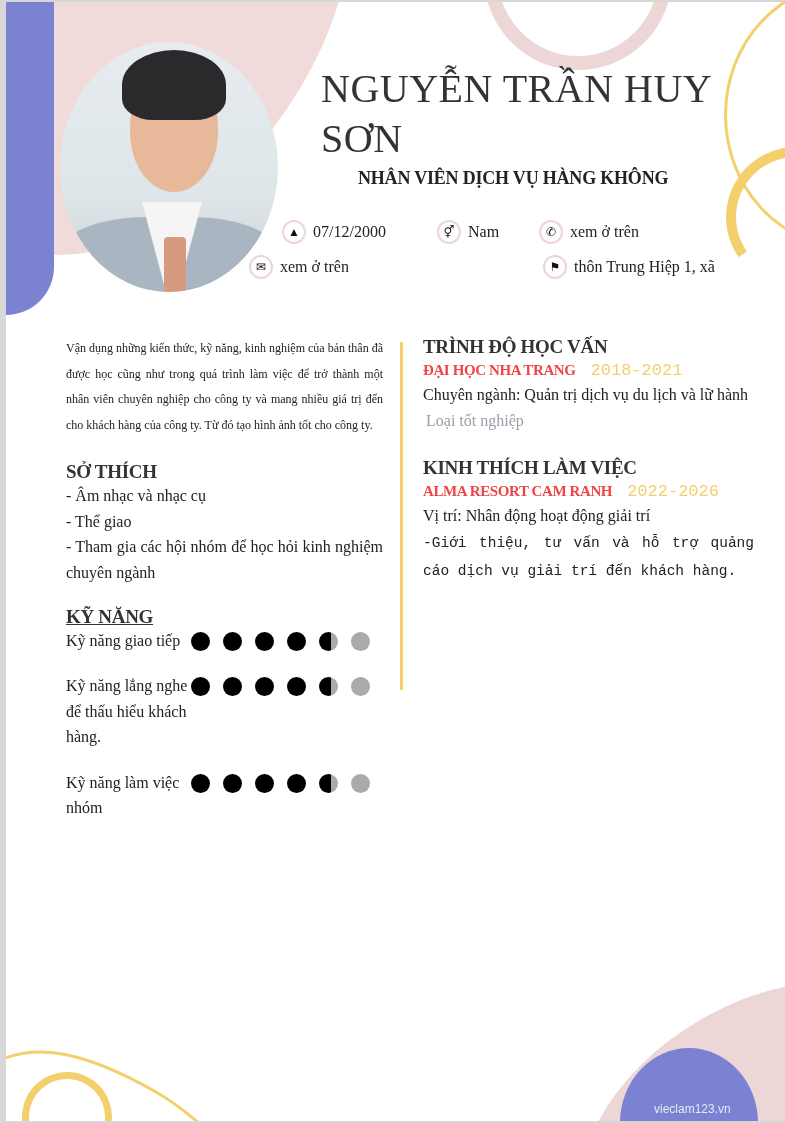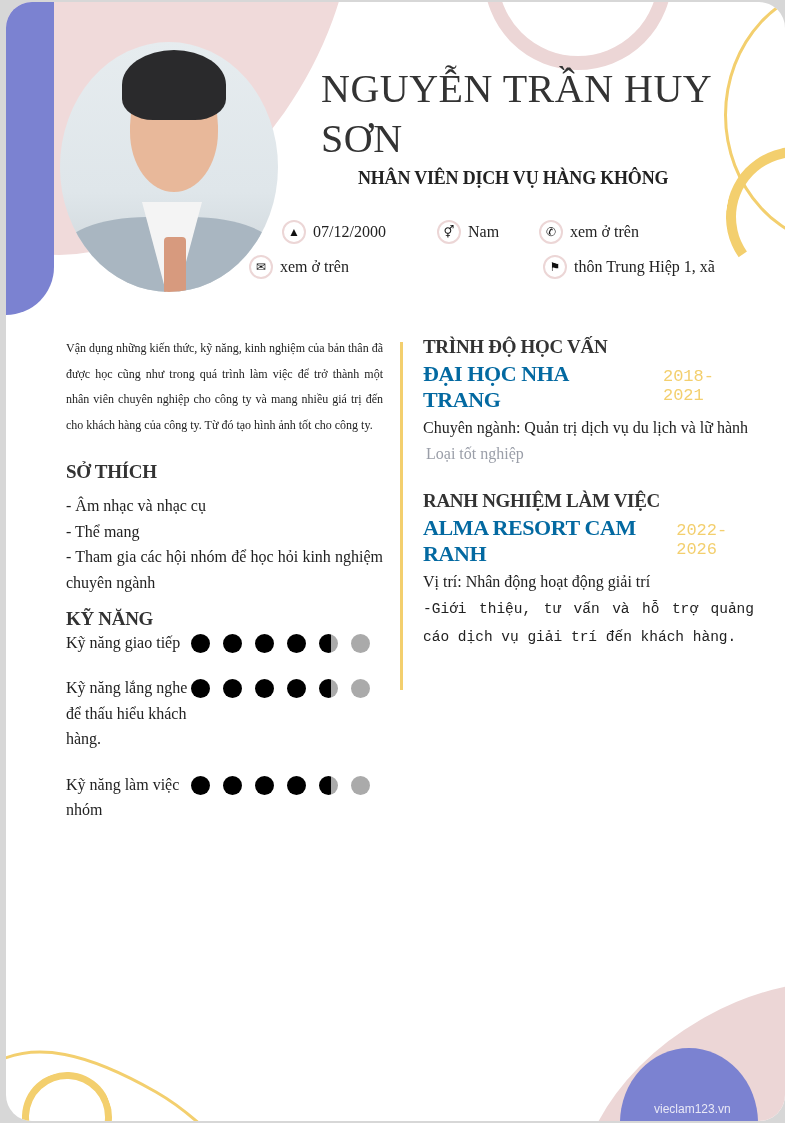--- a/index.html
+++ b/index.html
@@ -1,17 +1,17 @@
 <!DOCTYPE html>
 <html><head>
 <meta charset="utf-8">
 <style>
   html, body { margin:0; padding:0; }
   body { width:785px; height:1123px; background:#d7d7d7; position:relative; overflow:hidden; font-family:"Liberation Serif", serif; color:#111; }
-  .page { position:absolute; left:6px; top:2px; width:779px; height:1119px; background:#fff; overflow:hidden;border-radius:26px; }
+  .page { position:absolute; left:6px; top:2px; width:779px; height:1119px; background:#fff; overflow:hidden; }
   .sidebar-bar { position:absolute; left:0; top:0; width:48px; height:313px; background:#7b82d1; border-bottom-right-radius:48px; }
   .pink-blob { position:absolute; left:-40px; top:-260px; width:350px; height:540px; background:#f0dada; border-radius:50%; transform:rotate(35deg); }
   .pink-ring { position:absolute; left:478px; top:-120px; width:160px; height:160px; border:14px solid #ecd6d6; border-radius:50%; }
   .gold-ring-big { position:absolute; left:718px; top:-20px; width:240px; height:260px; border:3px solid #f3cf6e; border-radius:50%; }
   .gold-arc { position:absolute; left:720px; top:145px; width:120px; height:120px; border:10px solid #f3cf6e; border-radius:50%; border-right-color:transparent; border-bottom-color:transparent; transform:rotate(10deg); }
   .photo { position:absolute; left:54px; top:40px; width:218px; height:250px; border-radius:50%; overflow:hidden; background:linear-gradient(180deg,#e6ecef 0%,#dfe6ea 60%,#c9d1d6 100%); }
   .photo .hair { position:absolute; left:62px; top:8px; width:104px; height:70px; background:#2a2a2c; border-radius:50% 50% 30% 30%; }
   .photo .face { position:absolute; left:70px; top:30px; width:88px; height:120px; background:#e8b89a; border-radius:45% 45% 50% 50%; }
   .photo .suit { position:absolute; left:0; top:175px; width:218px; height:90px; background:#a9b6c1; border-radius:40% 40% 0 0; }
   .photo .shirt { position:absolute; left:82px; top:160px; width:60px; height:90px; background:#f4f4f4; clip-path:polygon(0 0,100% 0,60% 100%,40% 100%); }
@@ -26,21 +26,21 @@
   .hobbies { font-size:16px; line-height:25.7px; text-align:justify; color:#222; }
   .skill-row { position:relative; display:flex; font-size:16px; line-height:25.5px; color:#222; }
   .skill-label { width:124px; flex-shrink:0; }
   .dots { display:flex; gap:13px; margin-left:1px; margin-top:4px; }
   .dot { width:19px; height:19px; border-radius:50%; background:#000; }
   .dot.half { background:linear-gradient(90deg,#000 0 65%,#aaa 65% 100%); }
   .dot.empty { background:#aaa; }
   .divider { position:absolute; left:394px; top:340px; width:3px; height:348px; background:#f3cf6e; }
   .right-col { position:absolute; left:417px; top:334px; width:331px; }
   .sub-head { display:flex; align-items:baseline; }
-  .org { font-size:22px; font-weight:bold; color:#0369a1; letter-spacing:-0.4px; }
+  .org { font-size:15px; font-weight:bold; color:#ef4444; letter-spacing:-0.4px; }
   .period { font-size:17px; color:#f3cf6e; margin-left:15px;font-family:Liberation Mono, monospace; }
   .body-text { font-size:16px; line-height:25.7px; text-align:justify; color:#222; }
   .muted { color:#9a9ea8; margin-left:3px; }
   .sans-small { font-family:Liberation Mono, monospace; font-size:14.5px; }
   .footer-blob { position:absolute; left:560px; top:1000px; width:400px; height:260px; background:#ecd6d6; border-radius:50%; transform:rotate(-30deg); }
   .footer-circle { position:absolute; left:614px; top:1046px; width:138px; height:150px; background:#7b82d1; border-radius:50%; }
   .watermark { position:absolute; left:648px; top:1100px; font-family:"Liberation Sans", sans-serif; font-size:12px; color:#e8e8f6; }
   .gold-wave { position:absolute; left:-10px; top:1040px; width:420px; height:180px; }
   .gold-small-arc { position:absolute; left:16px; top:1070px; width:90px; height:90px; border:7px solid #f3cf6e; border-radius:50%; border-bottom-color:transparent; transform:rotate(-20deg); box-sizing:border-box; }
 </style>
@@ -85,27 +85,27 @@
     <span class="icon-circ">⚑</span>
     <span>
       <span style="display:block">thôn Trung Hiệp 1, xã</span>
     </span>
   </div>
 
   <div class="left-col">
     <p class="objective">Vận dụng những kiến thức, kỹ năng, kinh nghiệm của bản thân đã được học cũng như trong quá trình làm việc để trở thành một nhân viên chuyên nghiệp cho công ty và mang nhiều giá trị đến cho khách hàng của công ty. Từ đó tạo hình ảnh tốt cho công ty.</p>
 
     <h2 class="sec-title" style="margin-top:22px;">SỞ THÍCH</h2>
-    <div class="hobbies" style="margin-top:10px;">
+    <div class="hobbies" style="">
       <div>- Âm nhạc và nhạc cụ</div>
-      <div>- Thể mang</div>
+      <div>- Thể giao</div>
       <div>- Tham gia các hội nhóm để học hỏi kinh nghiệm chuyên ngành</div>
     </div>
 
-    <h2 class="sec-title" style="margin-top:12px;">KỸ NĂNG</h2>
+    <h2 class="sec-title" style="margin-top:20px;text-decoration:underline;">KỸ NĂNG</h2>
     <div style="margin-top:0;">
       <div class="skill-row">
         <div class="skill-label">Kỹ năng giao tiếp</div>
         <div class="dots">
           <span class="dot"></span>
           <span class="dot"></span>
           <span class="dot"></span>
           <span class="dot"></span>
           <span class="dot half"></span>
           <span class="dot empty"></span>
@@ -140,21 +140,21 @@
 
   <div class="right-col">
     <h2 class="sec-title">TRÌNH ĐỘ HỌC VẤN</h2>
     <div class="sub-head" style="margin-top:3px;">
       <span class="org">ĐẠI HỌC NHA TRANG</span>
       <span class="period">2018-2021</span>
     </div>
     <div class="body-text" style="margin-top:2px;">Chuyên ngành: Quản trị dịch vụ du lịch và lữ hành</div>
     <div class="body-text muted">Loại tốt nghiệp</div>
 
-    <h2 class="sec-title" style="margin-top:24px;">RANH NGHIỆM LÀM VIỆC</h2>
+    <h2 class="sec-title" style="margin-top:24px;">KINH THÍCH LÀM VIỆC</h2>
     <div class="sub-head" style="margin-top:3px;">
       <span class="org">ALMA RESORT CAM RANH</span>
       <span class="period">2022-2026</span>
     </div>
     <div class="body-text" style="margin-top:2px;">Vị trí: Nhân động hoạt động giải trí</div>
     <div class="body-text"><span class="sans-small">-Giới thiệu, tư vấn và hỗ trợ quảng cáo dịch vụ giải trí đến khách hàng.</span></div>
   </div>
 
   <svg class="gold-wave" viewBox="0 0 420 180">
     <path d="M0 20 C40 0, 90 10, 160 50 S 260 160, 330 180" stroke="#f3cf6e" stroke-width="3" fill="none"></path>

